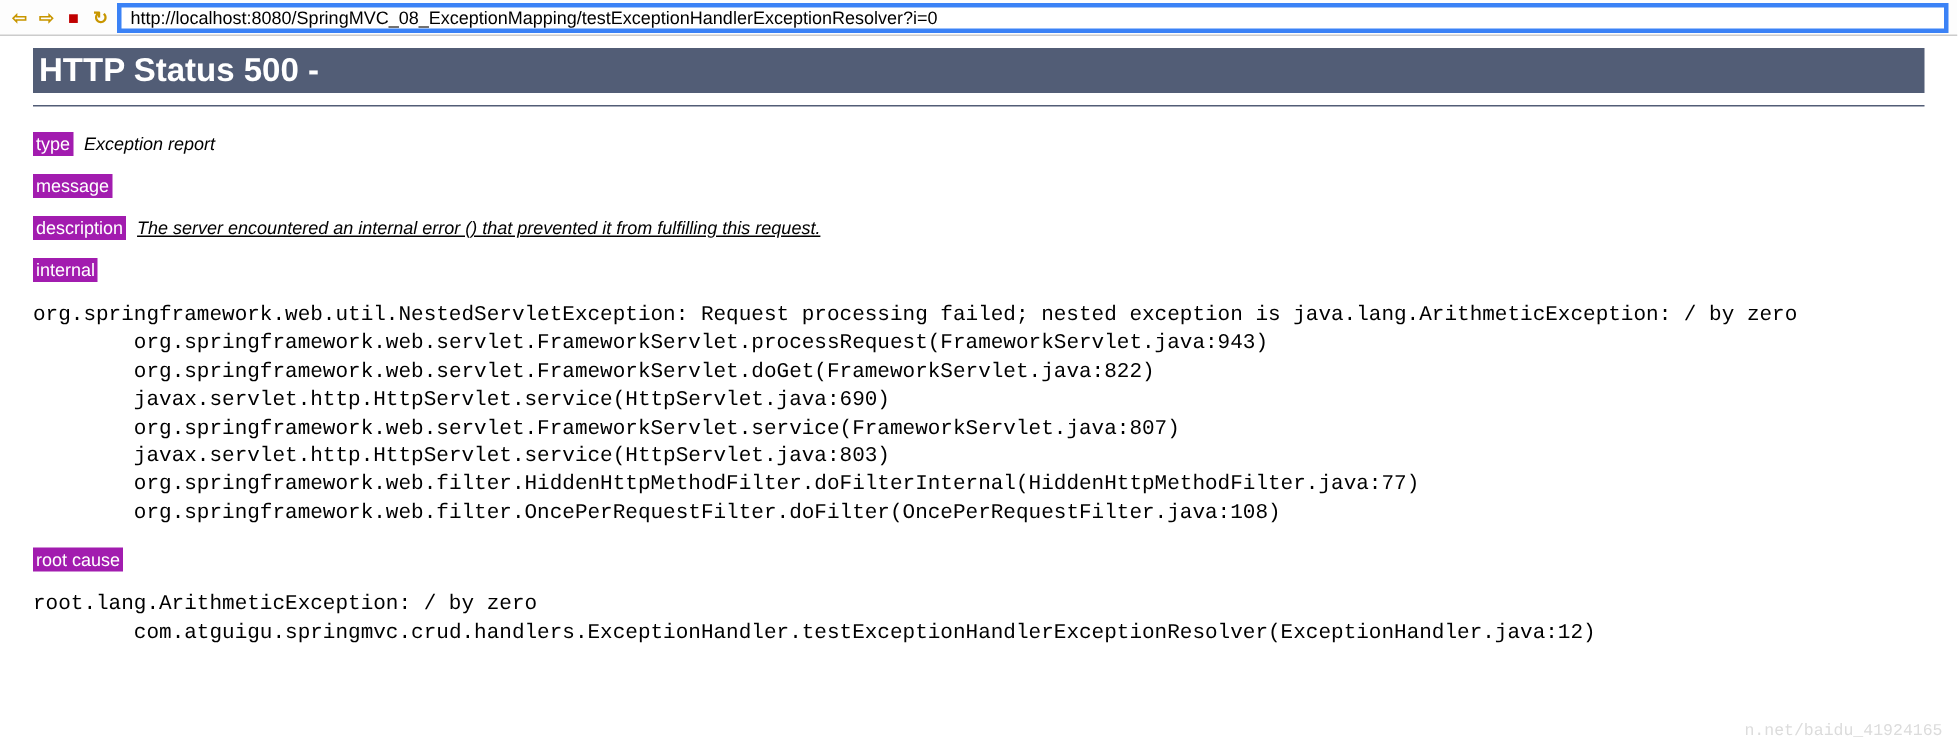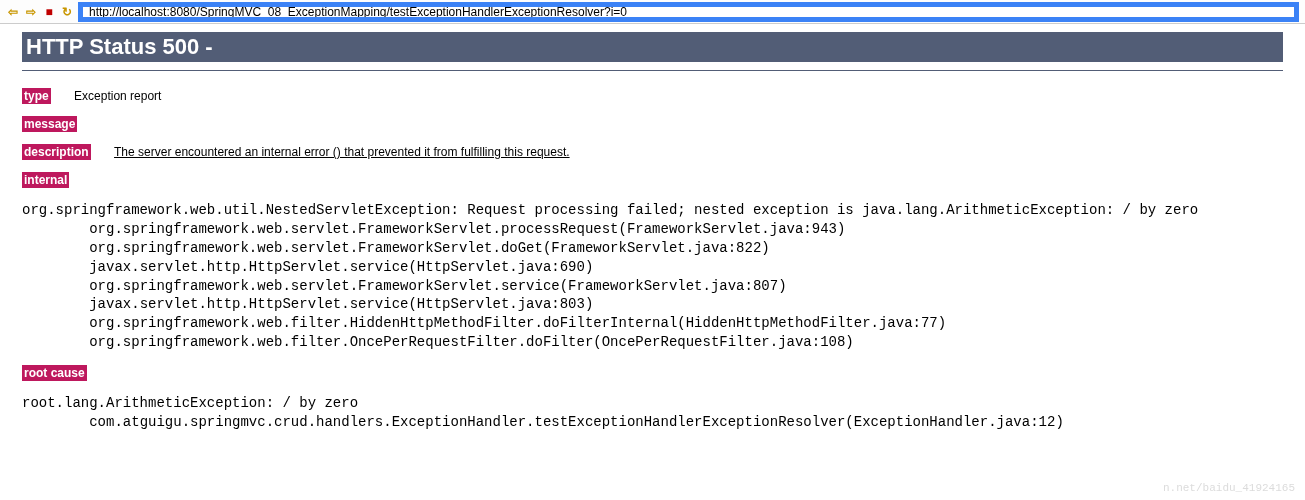--- a/index.html
+++ b/index.html
@@ -26,21 +26,21 @@
       color: #b58900;
       font-weight: bold;
     }
     .nav-icon.back { color: #c89600; }
     .nav-icon.forward { color: #c89600; }
     .nav-icon.stop { color: #c00000; }
     .nav-icon.refresh { color: #c89600; }
     .url-bar {
       flex: 1;
       height: 20px;
-      border: 5px solid #3b82f6;
+      border: 3px solid #3b82f6;
       background: #fff;
       padding: 0 6px;
       font-size: 12px;
       line-height: 20px;
       color: #000;
       font-family: Arial, sans-serif;
     }
 
     
     .page {
@@ -60,27 +60,27 @@
       background: #525d76;
       border: none;
       margin: 8px 0 18px 0;
     }
     p.line {
       margin: 14px 0;
       font-size: 12px;
       font-family: Tahoma, Arial, sans-serif;
     }
     b.label {
-      background: #be185d;
+      background: #a21caf;
       color: #fff;
-      font-weight: bold;
+      font-weight: normal;
       padding: 1px 2px;
       font-size: 12px;
     }
-    span.value { margin-left: 20px; }
+    span.value { margin-left: 4px; font-style: italic; }
     u.underlined { text-decoration: underline; color: #000; }
     pre.stacktrace {
       font-family: Liberation Mono, monospace;
       font-size: 14px;
       line-height: 1.35;
       white-space: pre;
       margin: 8px 0 14px 0;
       color: #000;
     }
 

